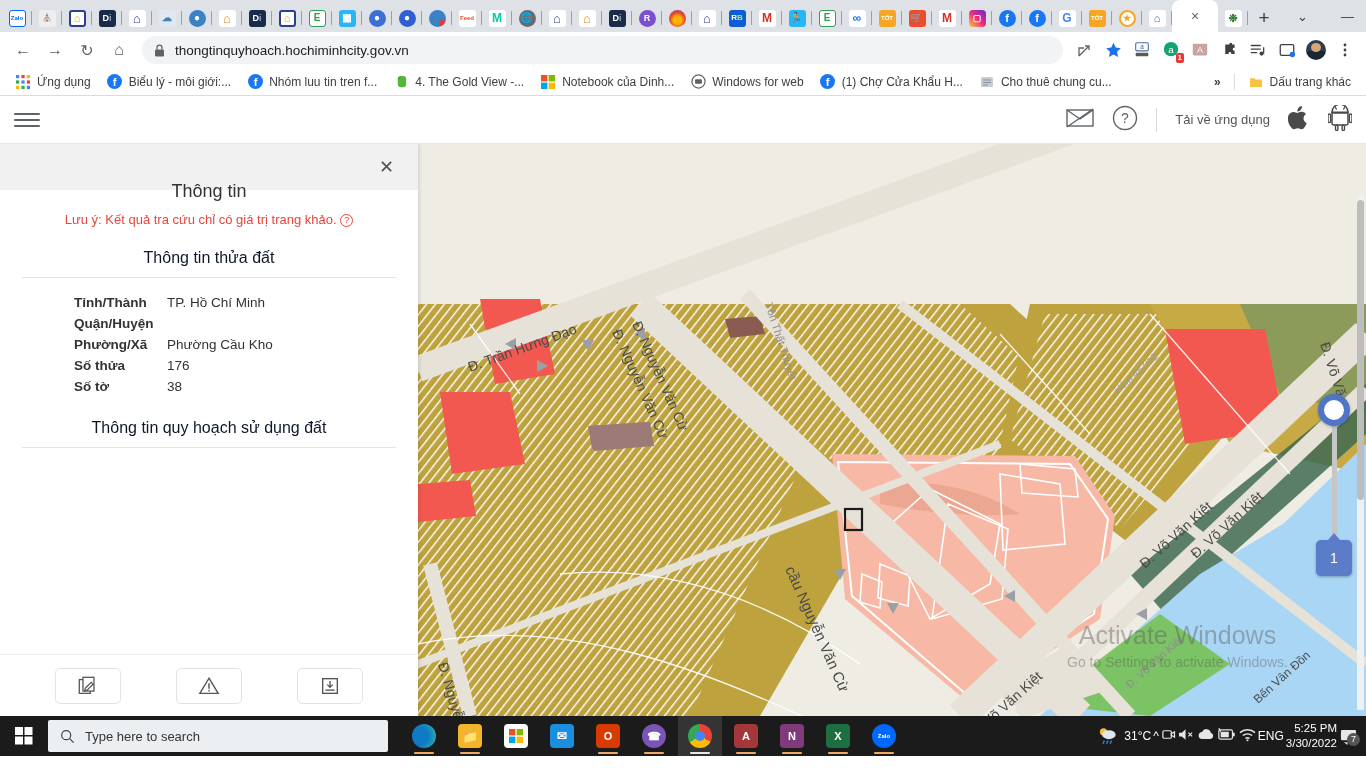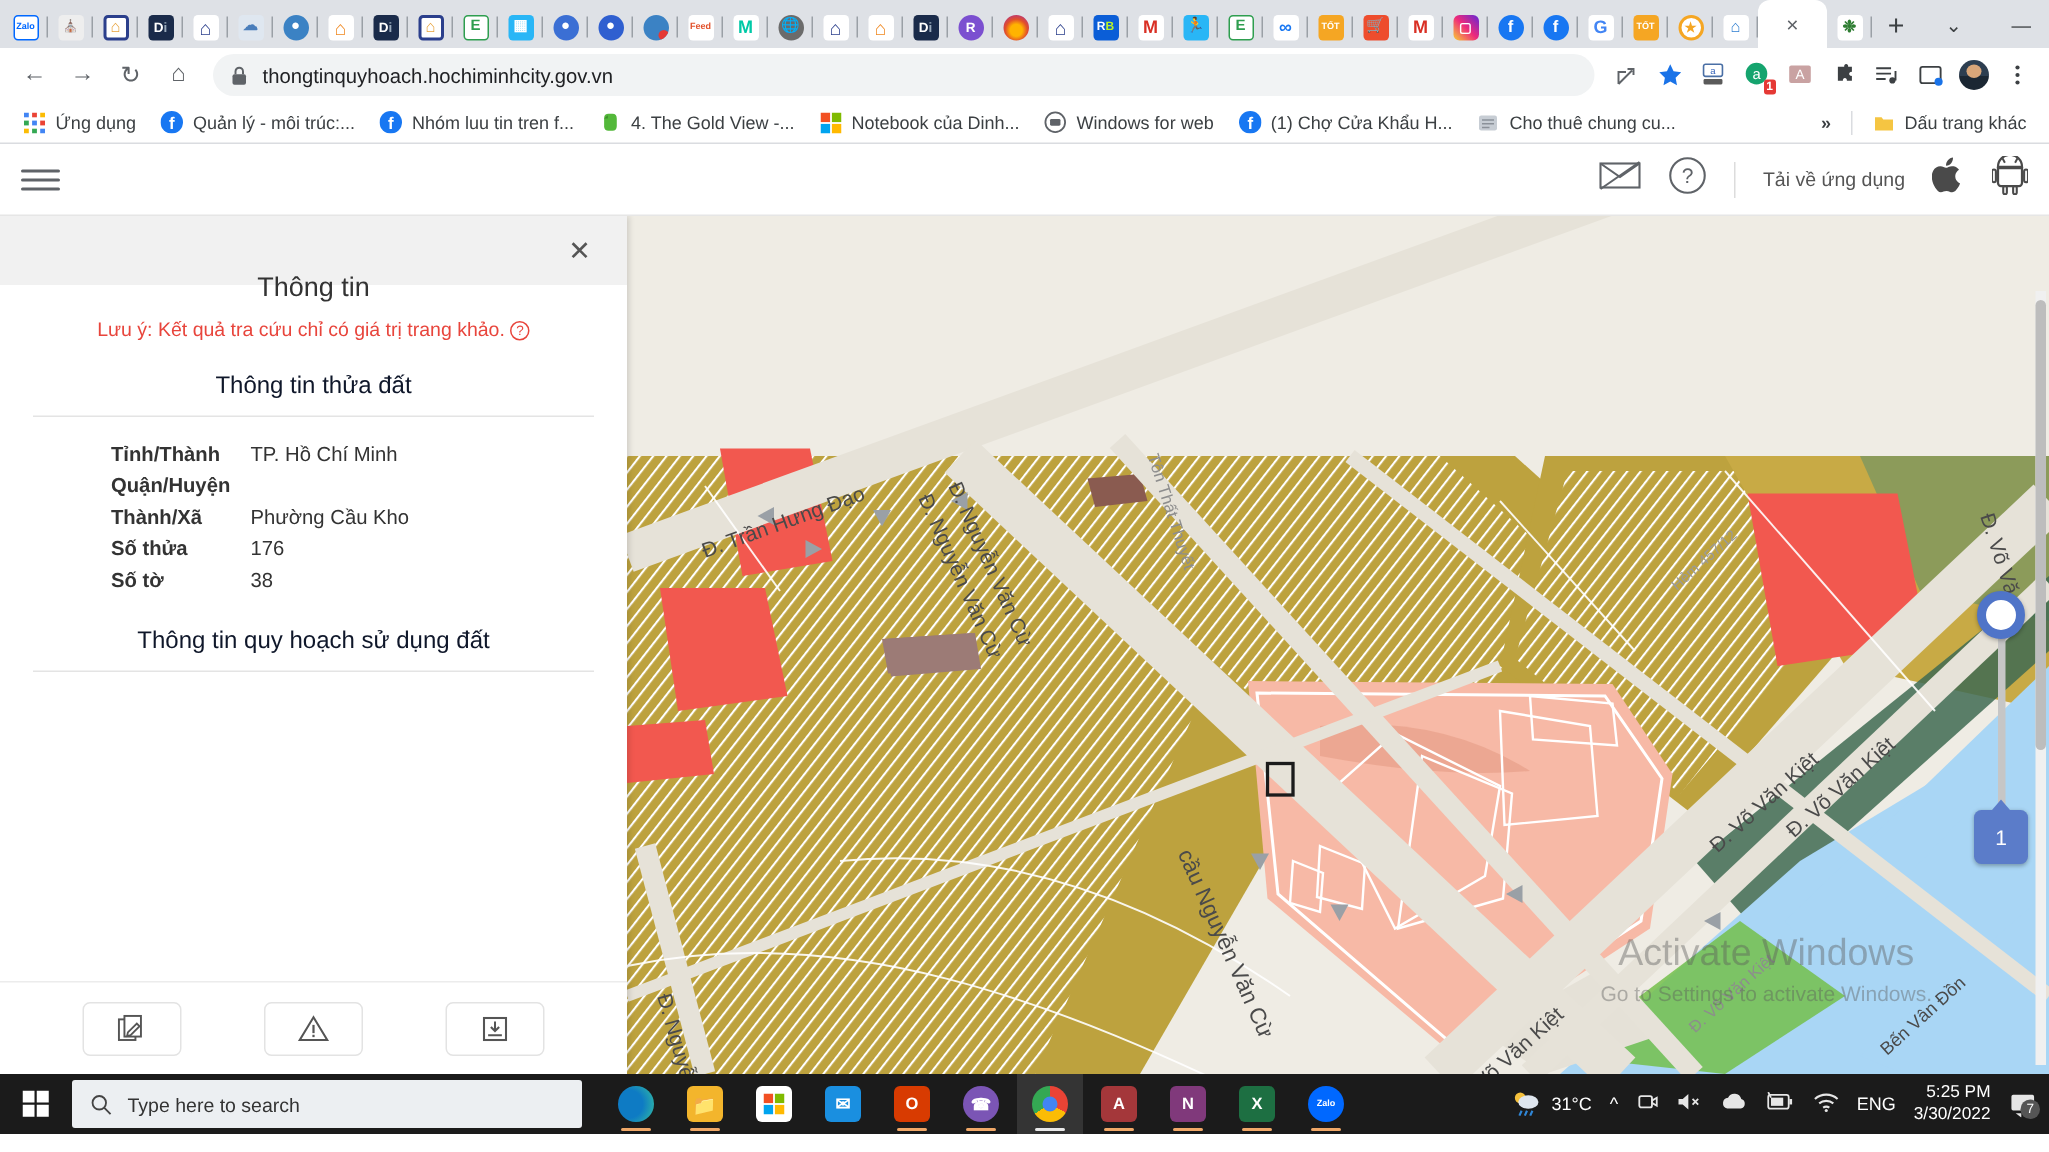--- a/index.html
+++ b/index.html
@@ -207,21 +207,21 @@
   .startb { width: 48px; display: flex; align-items: center; justify-content: center; }
   .tsearch {
     width: 340px; height: 32px; background: #eceff2; border-radius: 2px;
     display: flex; align-items: center; gap: 10px; padding: 0 12px;
     color: #333; font-size: 13px;
   }
   .tapps { display: flex; align-items: center; gap: 2px; margin-left: 14px; }
   .tapp { width: 44px; height: 40px; display: flex; align-items: center; justify-content: center; position: relative; }
   .tapp.run { background: #343434; }
   .tapp i.ul { position: absolute; bottom: 2px; left: 12px; width: 20px; height: 2px; background: #f0a868; border-radius: 1px; }
-  .tray { margin-left: auto; display: flex; align-items: center; gap: 12px; padding-right: 8px; }
+  .tray { margin-left: auto; display: flex; align-items: center; gap: 2px; padding-right: 8px; }
   .tclock { text-align: right; font-size: 11.5px; line-height: 15px; }
   .appico { width: 24px; height: 24px; border-radius: 4px; display: flex; align-items: center; justify-content: center; font-size: 11px; font-weight: bold; color: #fff; }
 </style>
 </head>
 <body>
 
 <div class="tabstrip">
   <div class="fav-tab">
       <div class="fav-ico" style="background:#fff;color:#0068ff;border:1px solid #0068ff;font-size:6px">Zalo</div>
     </div>
@@ -447,21 +447,21 @@
     </span>
     <span>Ứng dụng</span>
   </div>
   <div class="bm">
     <span class="bm-ico">
         <svg width="15" height="15" viewBox="0 0 16 16">
           <circle cx="8" cy="8" r="8" fill="#1877f2"></circle>
           <text x="8" y="12.5" font-size="12" text-anchor="middle" fill="#fff" font-family="Liberation Sans" font-weight="bold">f</text>
         </svg>
       </span>
-    <span>Quản lý - môi trúc:...</span>
+    <span>Biểu lý - môi giới:...</span>
   </div>
   <div class="bm">
     <span class="bm-ico">
         <svg width="15" height="15" viewBox="0 0 16 16">
           <circle cx="8" cy="8" r="8" fill="#1877f2"></circle>
           <text x="8" y="12.5" font-size="12" text-anchor="middle" fill="#fff" font-family="Liberation Sans" font-weight="bold">f</text>
         </svg>
       </span>
     <span>Nhóm luu tin tren f...</span>
   </div>
@@ -754,21 +754,21 @@
       <div class="hr"></div>
 
       <div class="row">
         <div class="k">Tỉnh/Thành</div>
         <div class="v">TP. Hồ Chí Minh</div>
       </div>
       <div class="row">
         <div class="k">Quận/Huyện</div>
       </div>
       <div class="row">
-        <div class="k">Thành/Xã</div>
+        <div class="k">Phường/Xã</div>
         <div class="v">Phường Cầu Kho</div>
       </div>
       <div class="row">
         <div class="k">Số thửa</div>
         <div class="v">176</div>
       </div>
       <div class="row">
         <div class="k">Số tờ</div>
         <div class="v">38</div>
       </div>

